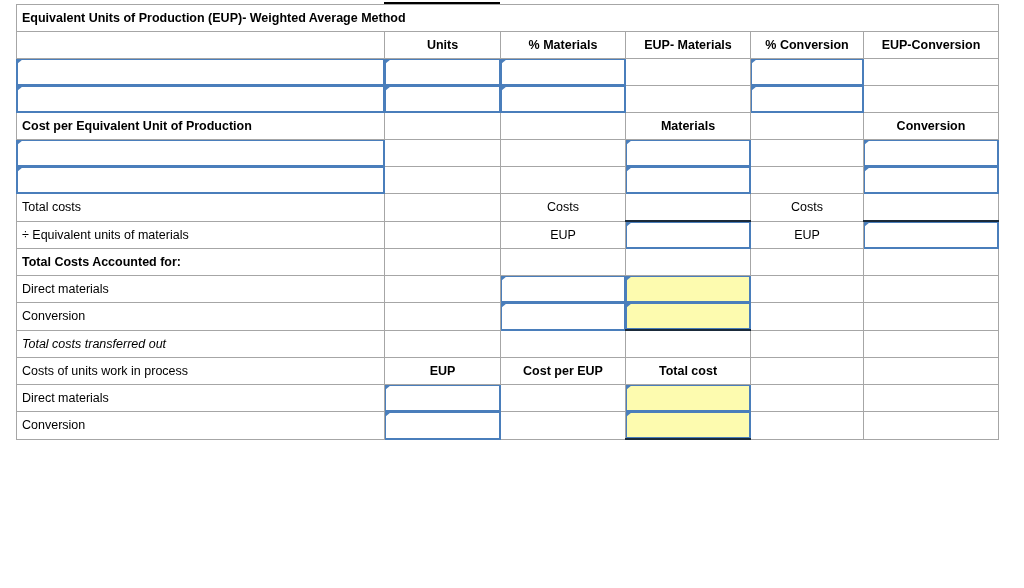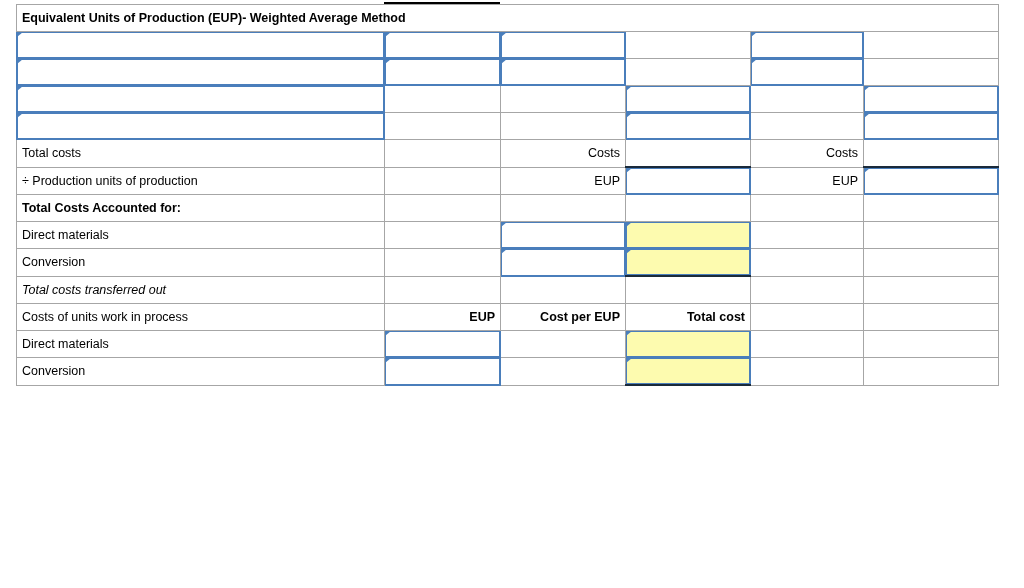--- a/index.html
+++ b/index.html
@@ -44,21 +44,21 @@
   col.c-pconv{width:113px;}
   col.c-eupconv{width:135px;}
 
   
   .hdr{
     background:#8db4e2;
     font-weight:bold;
     font-size:12.5px;
   }
   .hdr-c{background:#8db4e2;font-weight:bold;text-align:center;}
-  .ctr{text-align:right;}
+  .ctr{text-align:center;}
   .b{font-weight:bold;}
   .yel{background:#fdfbaf;}
 
   
   .ind1{padding-left:22px;}
   .ind2{padding-left:48px;font-style:italic;}
 
   
   .inp{
     position:relative;
@@ -99,40 +99,56 @@
       <col class="c-eupmat">
         <col class="c-pconv">
         <col class="c-eupconv">
     </colgroup>
     <tbody>
 
       <tr>
         <td class="hdr" colspan="6">Equivalent Units of Production (EUP)- Weighted Average Method</td>
       </tr>
 
-
-      <tr>
-        <td class="inp"></td>
-        <td class="inp"></td>
-        <td class="inp"></td>
-        <td></td>
-        <td class="inp"></td>
-        <td></td>
-      </tr>
-
-      <tr>
-        <td class="inp"></td>
-        <td class="inp"></td>
-        <td class="inp"></td>
-        <td></td>
-        <td class="inp"></td>
-        <td></td>
-      </tr>
-
-
+      <tr>
+        <td class="hdr"></td>
+        <td class="hdr-c">Units</td>
+        <td class="hdr-c">% Materials</td>
+        <td class="hdr-c">EUP- Materials</td>
+        <td class="hdr-c">% Conversion</td>
+        <td class="hdr-c">EUP-Conversion</td>
+      </tr>
+
+      <tr>
+        <td class="inp"></td>
+        <td class="inp"></td>
+        <td class="inp"></td>
+        <td></td>
+        <td class="inp"></td>
+        <td></td>
+      </tr>
+
+      <tr>
+        <td class="inp"></td>
+        <td class="inp"></td>
+        <td class="inp"></td>
+        <td></td>
+        <td class="inp"></td>
+        <td></td>
+      </tr>
+
+
+      <tr>
+        <td class="hdr">Cost per Equivalent Unit of Production</td>
+        <td class="hdr"></td>
+        <td class="hdr"></td>
+        <td class="hdr-c">Materials</td>
+        <td class="hdr"></td>
+        <td class="hdr-c">Conversion</td>
+      </tr>
 
       <tr>
         <td class="inp"></td>
         <td></td>
         <td></td>
         <td class="inp"></td>
         <td></td>
         <td class="inp"></td>
       </tr>
 
@@ -148,21 +164,21 @@
       <tr>
         <td>Total costs</td>
         <td></td>
         <td class="ctr">Costs</td>
         <td class="tb-bot"></td>
         <td class="ctr">Costs</td>
         <td class="tb-bot"></td>
       </tr>
 
       <tr>
-        <td>÷ Production units of production</td>
+        <td>÷ Equivalent units of materials</td>
         <td></td>
         <td class="ctr">EUP</td>
         <td class="inp"></td>
         <td class="ctr">EUP</td>
         <td class="inp"></td>
       </tr>
 
 
       <tr>
         <td class="hdr">Total Costs Accounted for:</td>

